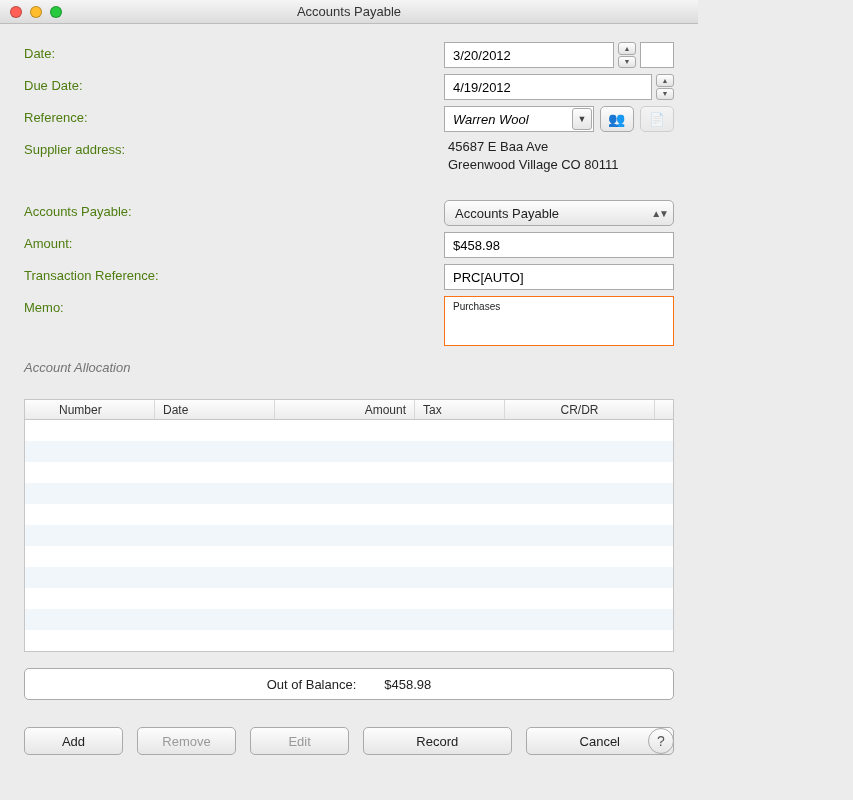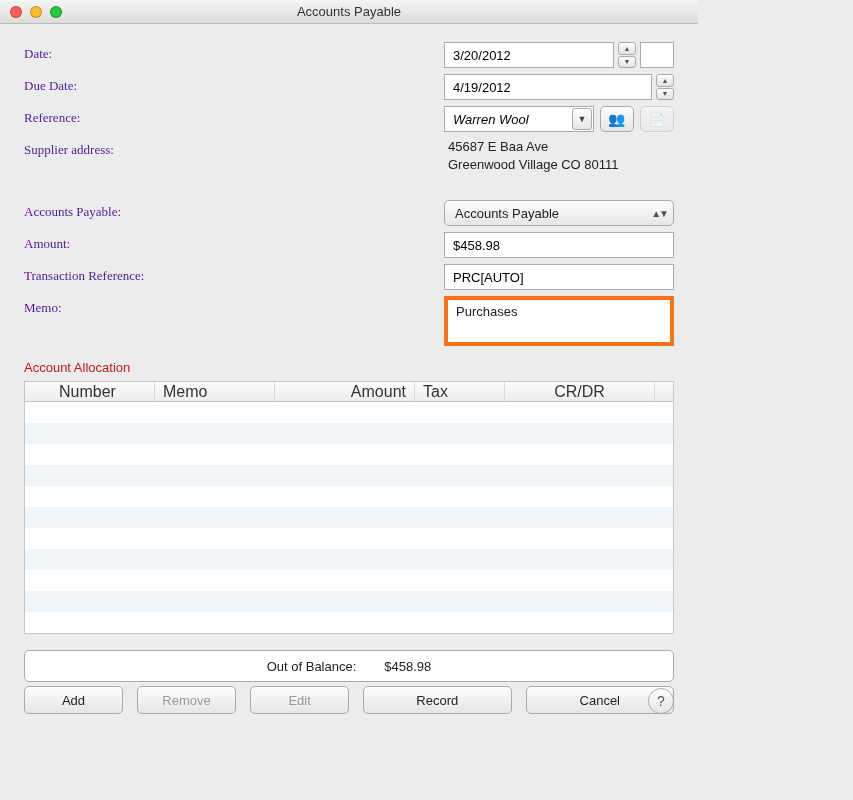--- a/index.html
+++ b/index.html
@@ -49,22 +49,21 @@
     padding: 18px 24px 10px 24px;
   }
   .form-row {
     display: flex;
     align-items: flex-start;
     margin-bottom: 6px;
   }
   .form-label {
     width: 420px;
     padding-top: 4px;
-    color: #4c1d95;
-    font-family: Liberation Serif, serif;
+    color: #4d7c0f;
   }
   .form-control {
     flex: 1;
     display: flex;
     gap: 6px;
     align-items: flex-start;
     border-radius: 6px;
   }
   input.text, .textish {
     width: 100%;
@@ -138,40 +137,41 @@
     display:flex;align-items:center;
     font-size:13px;
     cursor:pointer;
   }
   .select .caret {
     position:absolute; right:6px; top:50%; transform:translateY(-50%);
     font-size:10px;color:#555;letter-spacing:-2px;
   }
   .memo-box {
     width:100%; height:50px;
-    border:4px solid #f97316;
+    border:1px solid #f97316;
     background:#fff;
     padding:4px 8px;
-    font-size:13px;
+    font-size:10px;
   }
   .section-title {
     margin-top:14px;
-    margin-bottom:6px;
-    color:#b91c1c;
+    margin-bottom:24px;
+    color:#737373;
+    font-style:italic;
   }
   .table {
     border:1px solid #c6c6c6;
     background:#fff;
   }
   .thead {
     display:flex;
     height:20px;
     background:linear-gradient(#fdfdfd,#ececec);
     border-bottom:1px solid #c6c6c6;
-    font-size:16px;
+    font-size:12px;
     color:#333;
   }
   .th { border-right:1px solid #d8d8d8; padding:2px 8px; display:flex; align-items:center;}
   .th.num { width:130px; padding-left:34px;}
   .th.name { flex:1;}
   .th.amt { width:140px; justify-content:flex-end;}
   .th.tax { width:90px;}
   .th.crdr { width:150px; justify-content:center;}
   .th.last { width:18px; border-right:none;}
   .tbody { }
@@ -187,22 +187,22 @@
     align-items:center;
     justify-content:center;
     gap:28px;
     font-size:13px;
     color:#222;
   }
   .button-row {
     display:flex;
     gap:14px;
     justify-content:center;
-    align-items:flex-end;
-    margin-top:4px;
+    align-items:center;
+    margin-top:27px;
     position:relative;
   }
   .btn {
     width:100px; height:28px;
     border:1px solid #aaa;
     border-radius:5px;
     background:linear-gradient(#fdfdfd,#e6e6e6);
     font-size:13px;
     cursor:pointer;
     color:#222;
@@ -315,21 +315,21 @@
       <div class="form-control">
         <div class="memo-box">Purchases</div>
       </div>
     </div>
 
     <div class="section-title">Account Allocation</div>
 
     <div class="table">
       <div class="thead">
         <div class="th num">Number</div>
-        <div class="th name">Memo</div>
+        <div class="th name">Date</div>
         <div class="th amt">Amount</div>
         <div class="th tax">Tax</div>
         <div class="th crdr">CR/DR</div>
         <div class="th last"></div>
       </div>
       <div class="tbody">
         <div class="trow"></div>
         <div class="trow alt"></div>
         <div class="trow"></div>
         <div class="trow alt"></div>

